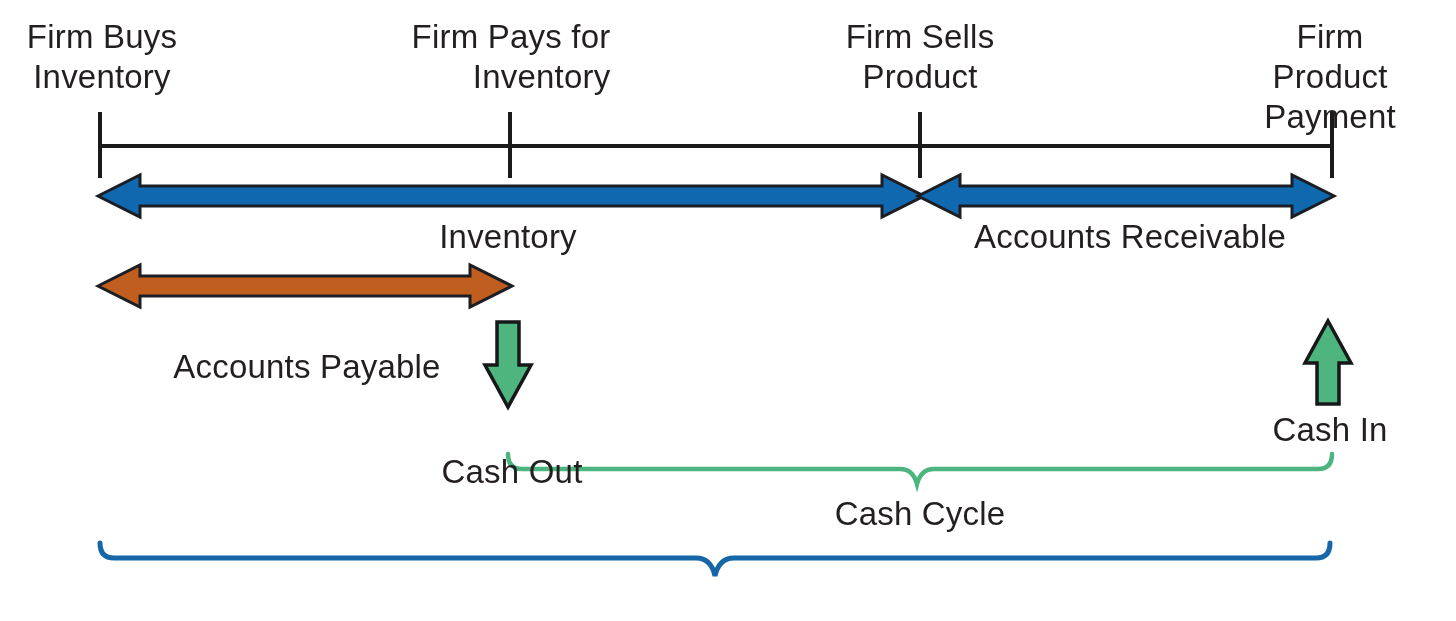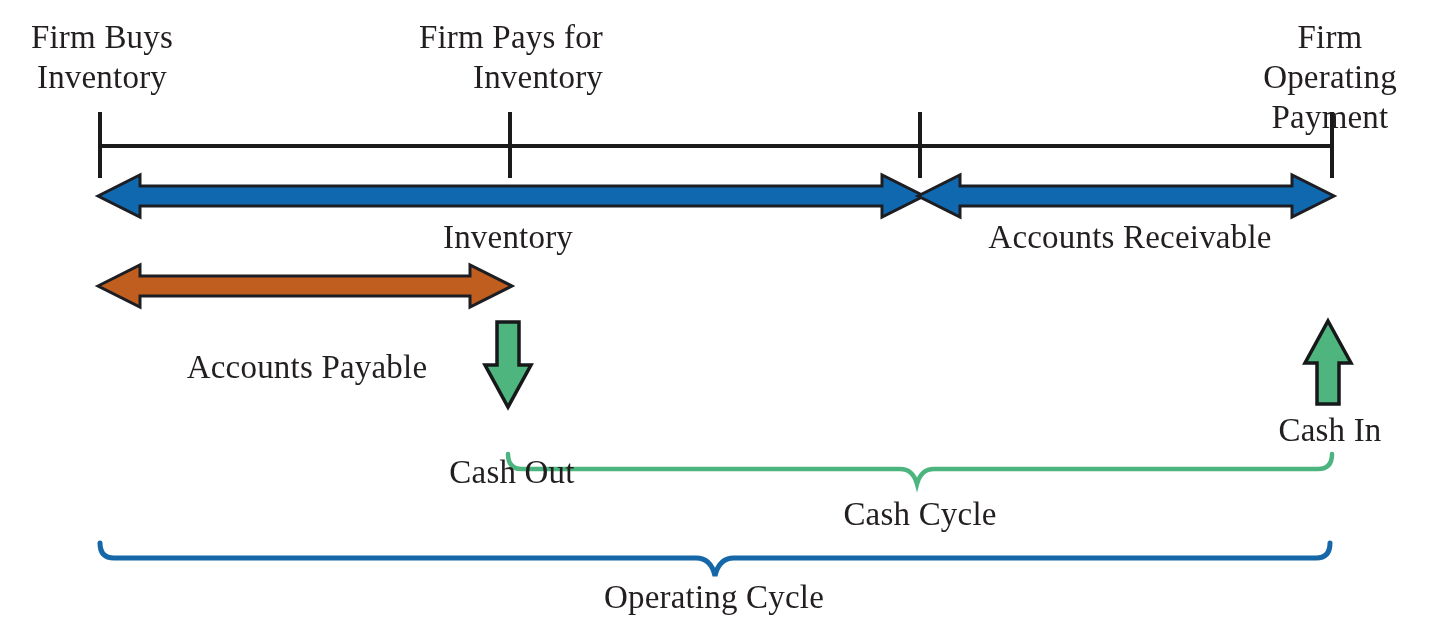--- a/index.html
+++ b/index.html
@@ -2,21 +2,21 @@
 <html><head>
 <meta charset="utf-8">
 <style>
   html, body { margin: 0; padding: 0; background: #ffffff; }
   #stage {
     position: relative;
     width: 1456px;
     height: 620px;
     background: #ffffff;
     overflow: hidden;
-    font-family: Liberation Serif, serif;
+    font-family: Liberation Sans, sans-serif;
   }
   #gfx { position: absolute; left: 0; top: 0; }
   .lbl {
     position: absolute;
     transform: translateX(-50%);
     text-align: center;
     font-size: 33px;
     line-height: 40px;
     color: #231f20;
     white-space: pre-line;
@@ -53,26 +53,27 @@
 
     <path class="brace" stroke-width="4.5" d="M508 454 Q508 469 522 469 L900 469 Q913 469 917 484 Q921 469 934 469 L1318 469 Q1332 469 1332 454" stroke="#4cb47e"></path>
 
     <path class="brace" stroke-width="5" d="M100 543 Q100 558 114 558 L696 558 Q711 558 715 576 Q719 558 734 558 L1316 558 Q1330 558 1330 543" stroke="#1667a8"></path>
   </svg>
 
   <div class="lbl" style="left:102px; top:17px;">Firm Buys
 Inventory</div>
   <div class="lbl" style="left:511px; top:17px;text-align:right;">Firm Pays for
 Inventory</div>
-  <div class="lbl" style="left:1330px; top:17px;">Firm Operating
+  <div class="lbl" style="left:920px; top:17px;">Firm Sells
+Product</div>
+  <div class="lbl" style="left:1330px; top:17px;">Firm Product
 Payment</div>
 
   <div class="lbl" style="left:508px; top:217px;">Inventory</div>
   <div class="lbl" style="left:1130px; top:217px;text-align:center;">Accounts Receivable</div>
   <div class="lbl" style="left:307px; top:310px;margin-top:37px;">Accounts Payable</div>
 
   <div class="lbl" style="left:512px; top:411px;margin-top:41px;">Cash Out</div>
   <div class="lbl" style="left:1330px; top:410px;">Cash In</div>
 
   <div class="lbl" style="left:920px; top:494px;">Cash Cycle</div>
-  <div class="lbl" style="left:714px; top:577px;">Operating Cycle</div>
 
 </div>
 
 </body></html>

